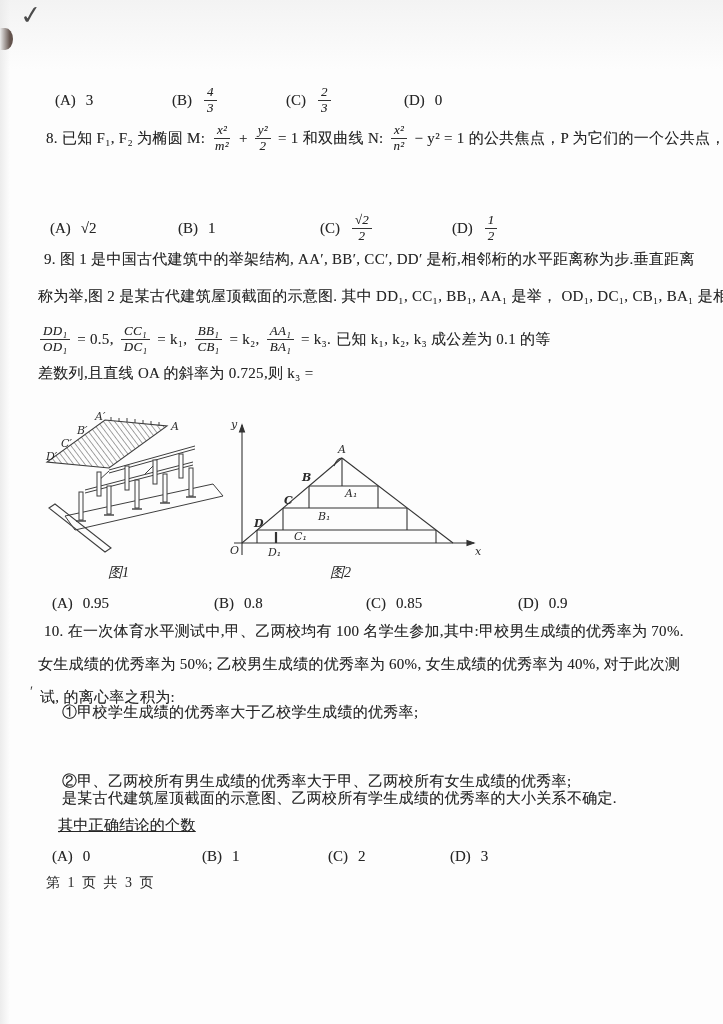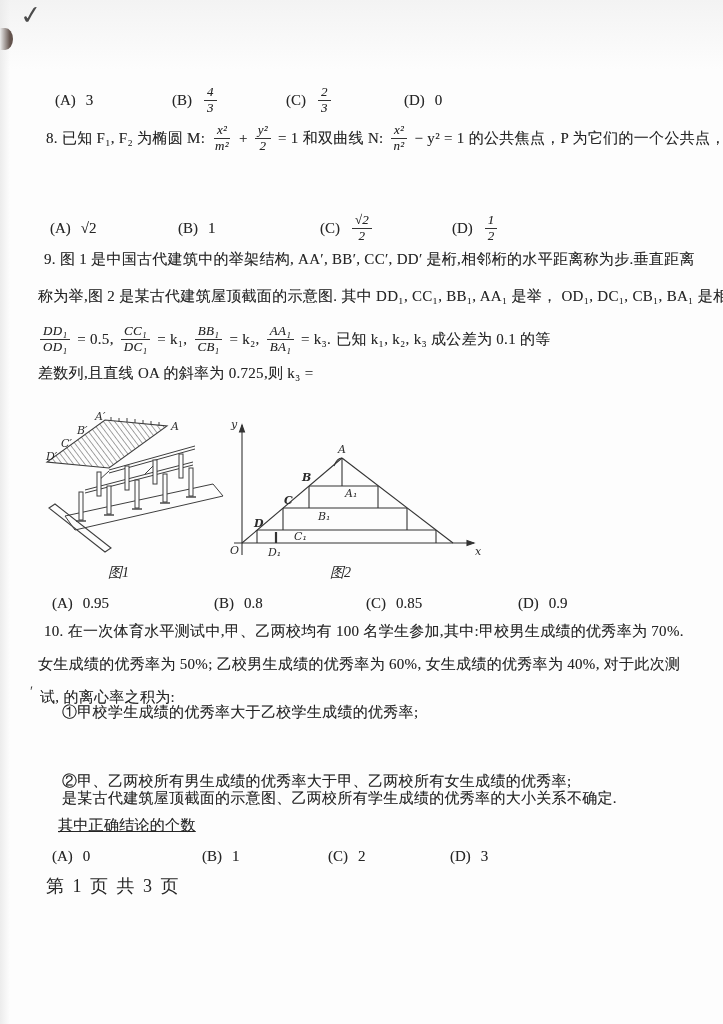--- a/index.html
+++ b/index.html
@@ -27,21 +27,21 @@
   .opt-row{position:absolute;left:0;width:723px;height:44px;}
   .opt{position:absolute;top:0;height:100%;display:inline-flex;align-items:center;gap:10px;
        font-size:15px;text-shadow:0 0 .4px rgba(30,30,30,.35);}
   .caption{position:absolute;font-size:14px;font-style:italic;}
   svg{position:absolute;overflow:visible;}
   svg text{font-family:"DejaVu Serif",serif;font-style:italic;font-size:11px;fill:#2c2c2c;}
   .artifact{position:absolute;pointer-events:none;}
   #check-mark{font-size:26px;color:#4b4b4b;transform:rotate(-6deg);font-family:"DejaVu Sans",sans-serif;}
   #ink-blob{width:13px;height:22px;background:#52403a;border-radius:0 60% 60% 0/0 50% 50% 0;opacity:.9;}
   #pen-tick{font-size:14px;color:#3a3a3a;}
-  .footer{position:absolute;font-size:18px;letter-spacing:2px;}
+  .footer{position:absolute;font-size:14px;letter-spacing:2px;}
 </style>
 </head>
 <body>
 
 <div id="page">
 
   <div class="artifact" id="check-mark" style="left:20px;top:0px;">✓</div>
   <div class="artifact" id="ink-blob" style="left:0px;top:28px;"></div>
   <div class="artifact" id="pen-tick" style="left:30px;top:684px;">ʹ</div>
 

